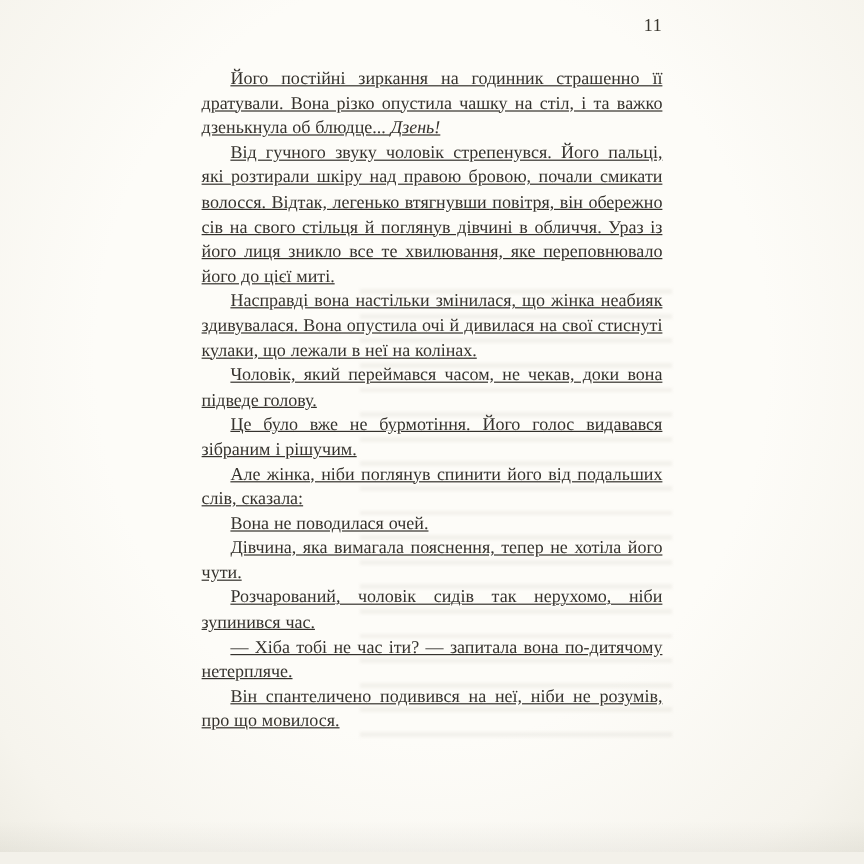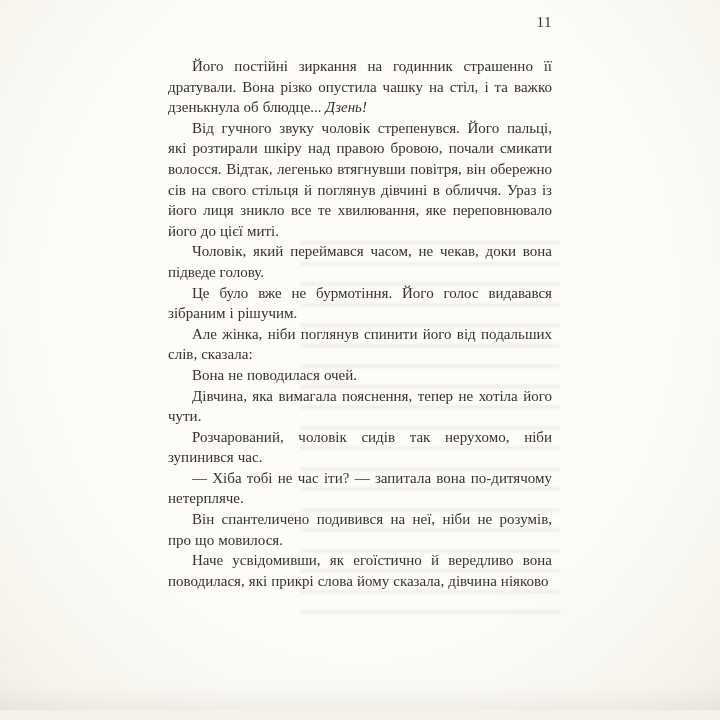--- a/index.html
+++ b/index.html
@@ -60,40 +60,41 @@
   }
   .text-block p.para {
     margin: 0;
     font-size: 15px;
     line-height: 20.6px;
     text-align: justify;
     text-indent: 1.6em;
     hyphens: auto;
     -webkit-hyphens: auto;
     word-spacing: 0.02em;
+    text-decoration: underline;
   }
   .text-block p.para span.it {
     font-style: italic;
   }
 </style>
 </head>
 <body>
 
 <div class="page">
   <div class="bleed"></div>
   <div class="bleed-edge"></div>
 
   <div class="page-number">11</div>
 
   <div class="text-block" id="paragraphs">
       <p class="para"><span>Його постійні зиркання на годинник страшенно її дратували. Вона різко опустила чашку на стіл, і та важко дзенькнула об блюдце... </span><span class="it">Дзень!</span></p>
       <p class="para"><span>Від гучного звуку чоловік стрепенувся. Його пальці, які розтирали шкіру над правою бровою, почали смикати волосся. Відтак, легенько втягнувши повітря, він обережно сів на свого стільця й поглянув дівчині в обличчя. Ураз із його лиця зникло все те хвилювання, яке переповнювало його до цієї миті.</span></p>
+      <p class="para"><span>Насправді вона настільки змінилася, що жінка неабияк здивувалася. Вона опустила очі й дивилася на свої стиснуті кулаки, що лежали в неї на колінах.</span></p>
       <p class="para"><span>Чоловік, який переймався часом, не чекав, доки вона підведе голову.</span></p>
       <p class="para"><span>Це було вже не бурмотіння. Його голос видавався зібраним і рішучим.</span></p>
       <p class="para"><span>Але жінка, ніби поглянув спинити його від подальших слів, сказала:</span></p>
       <p class="para"><span>Вона не поводилася очей.</span></p>
       <p class="para"><span>Дівчина, яка вимагала пояснення, тепер не хотіла його чути.</span></p>
       <p class="para"><span>Розчарований, чоловік сидів так нерухомо, ніби зупинився час.</span></p>
       <p class="para"><span>— Хіба тобі не час іти? — запитала вона по-дитячому нетерпляче.</span></p>
       <p class="para"><span>Він спантеличено подивився на неї, ніби не розумів, про що мовилося.</span></p>
-      <p class="para"><span>Наче усвідомивши, як егоїстично й вередливо вона поводилася, які прикрі слова йому сказала, дівчина ніяково</span></p>
     </div>
 </div>
 
 </body></html>

